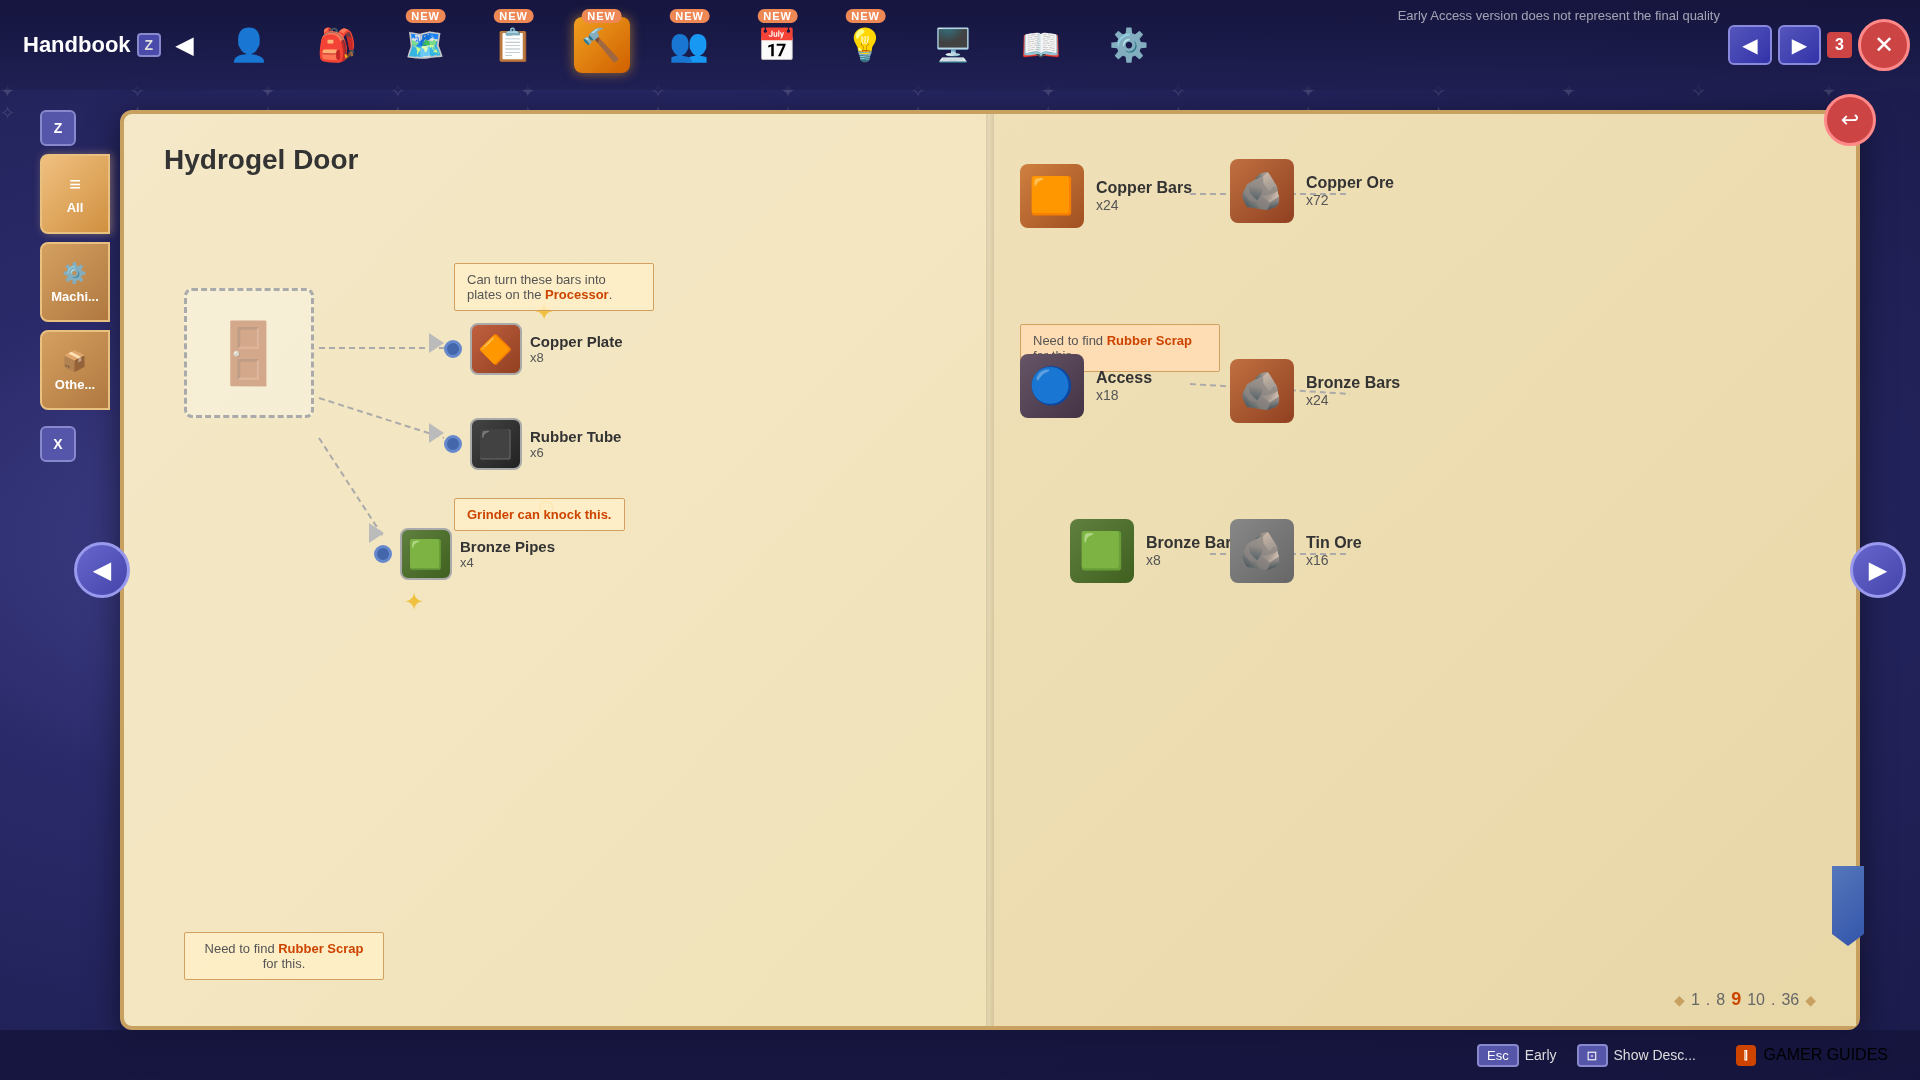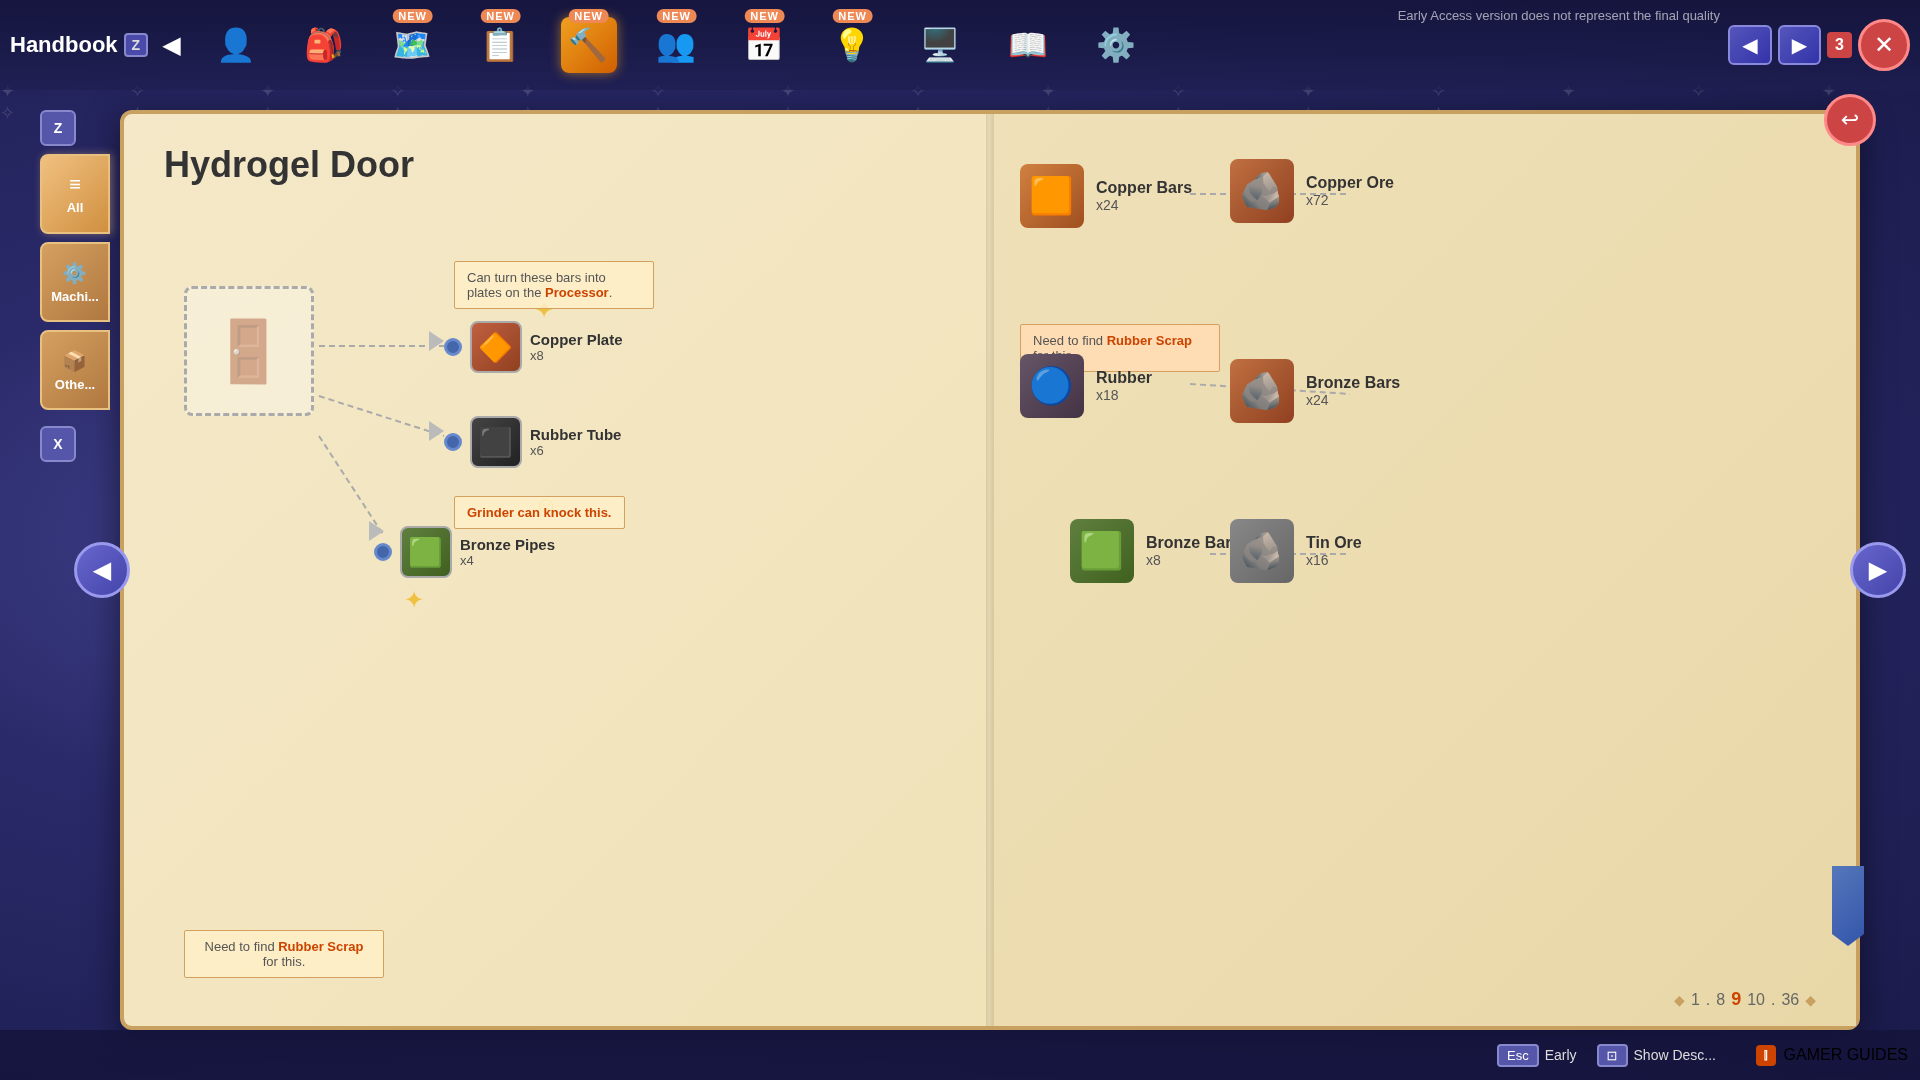--- a/index.html
+++ b/index.html
@@ -46,20 +46,21 @@
     }
 
     .handbook-title {
       display: flex;
       align-items: center;
       gap: 6px;
       color: #fff;
       font-size: 22px;
       font-weight: bold;
       min-width: 160px;
+      margin-left: 13px;
     }
 
     .handbook-title .key-badge {
       background: #4a4aaa;
       border: 2px solid #8888cc;
       border-radius: 4px;
       padding: 2px 6px;
       font-size: 14px;
       color: #ddd;
     }
@@ -262,24 +263,24 @@
     }
 
     .book-right {
       flex: 1;
       padding: 30px 40px;
       position: relative;
       background: linear-gradient(135deg, #f0e0b8, #e8d8a8);
     }
 
     .book-title {
-      font-size: 36px;
+      font-size: 28px;
       font-weight: bold;
       color: #333;
-      margin-bottom: 20px;
+      margin-bottom: 32px;
     }
 
     
     .craft-area {
       position: relative;
       width: 100%;
       height: calc(100% - 60px);
     }
 
     
@@ -506,21 +507,21 @@
     .bottombar {
       position: absolute;
       bottom: 0;
       left: 0;
       width: 100%;
       height: 50px;
       background: rgba(20,20,60,0.85);
       display: flex;
       align-items: center;
       justify-content: flex-end;
-      padding: 0 12px;
+      padding: 0 32px;
       gap: 20px;
     }
 
     .bottom-hint {
       display: flex;
       align-items: center;
       gap: 6px;
       color: #ddd;
       font-size: 14px;
     }
@@ -762,21 +763,21 @@
       <div class="ingredient-icon" style="background: linear-gradient(135deg, #c07040, #904020);">🪨</div>
       <div>
         <div class="ingredient-label">Copper Ore</div>
         <div class="ingredient-qty">x72</div>
       </div>
     </div>
 
     <div class="ingredient-node" style="position: absolute; left: 30px; top: 240px;">
       <div class="ingredient-icon" style="background: linear-gradient(135deg, #665566, #443344);">🔵</div>
       <div>
-        <div class="ingredient-label">Rubber</div>
+        <div class="ingredient-label">Access</div>
         <div class="ingredient-qty">x18</div>
       </div>
     </div>
 
     <div class="ingredient-node" style="position: absolute; left: 240px; top: 245px;">
       <div class="ingredient-icon" style="background: linear-gradient(135deg, #c07040, #904020);">🪨</div>
       <div>
         <div class="ingredient-label">Bronze Bars</div>
         <div class="ingredient-qty">x24</div>
       </div>

